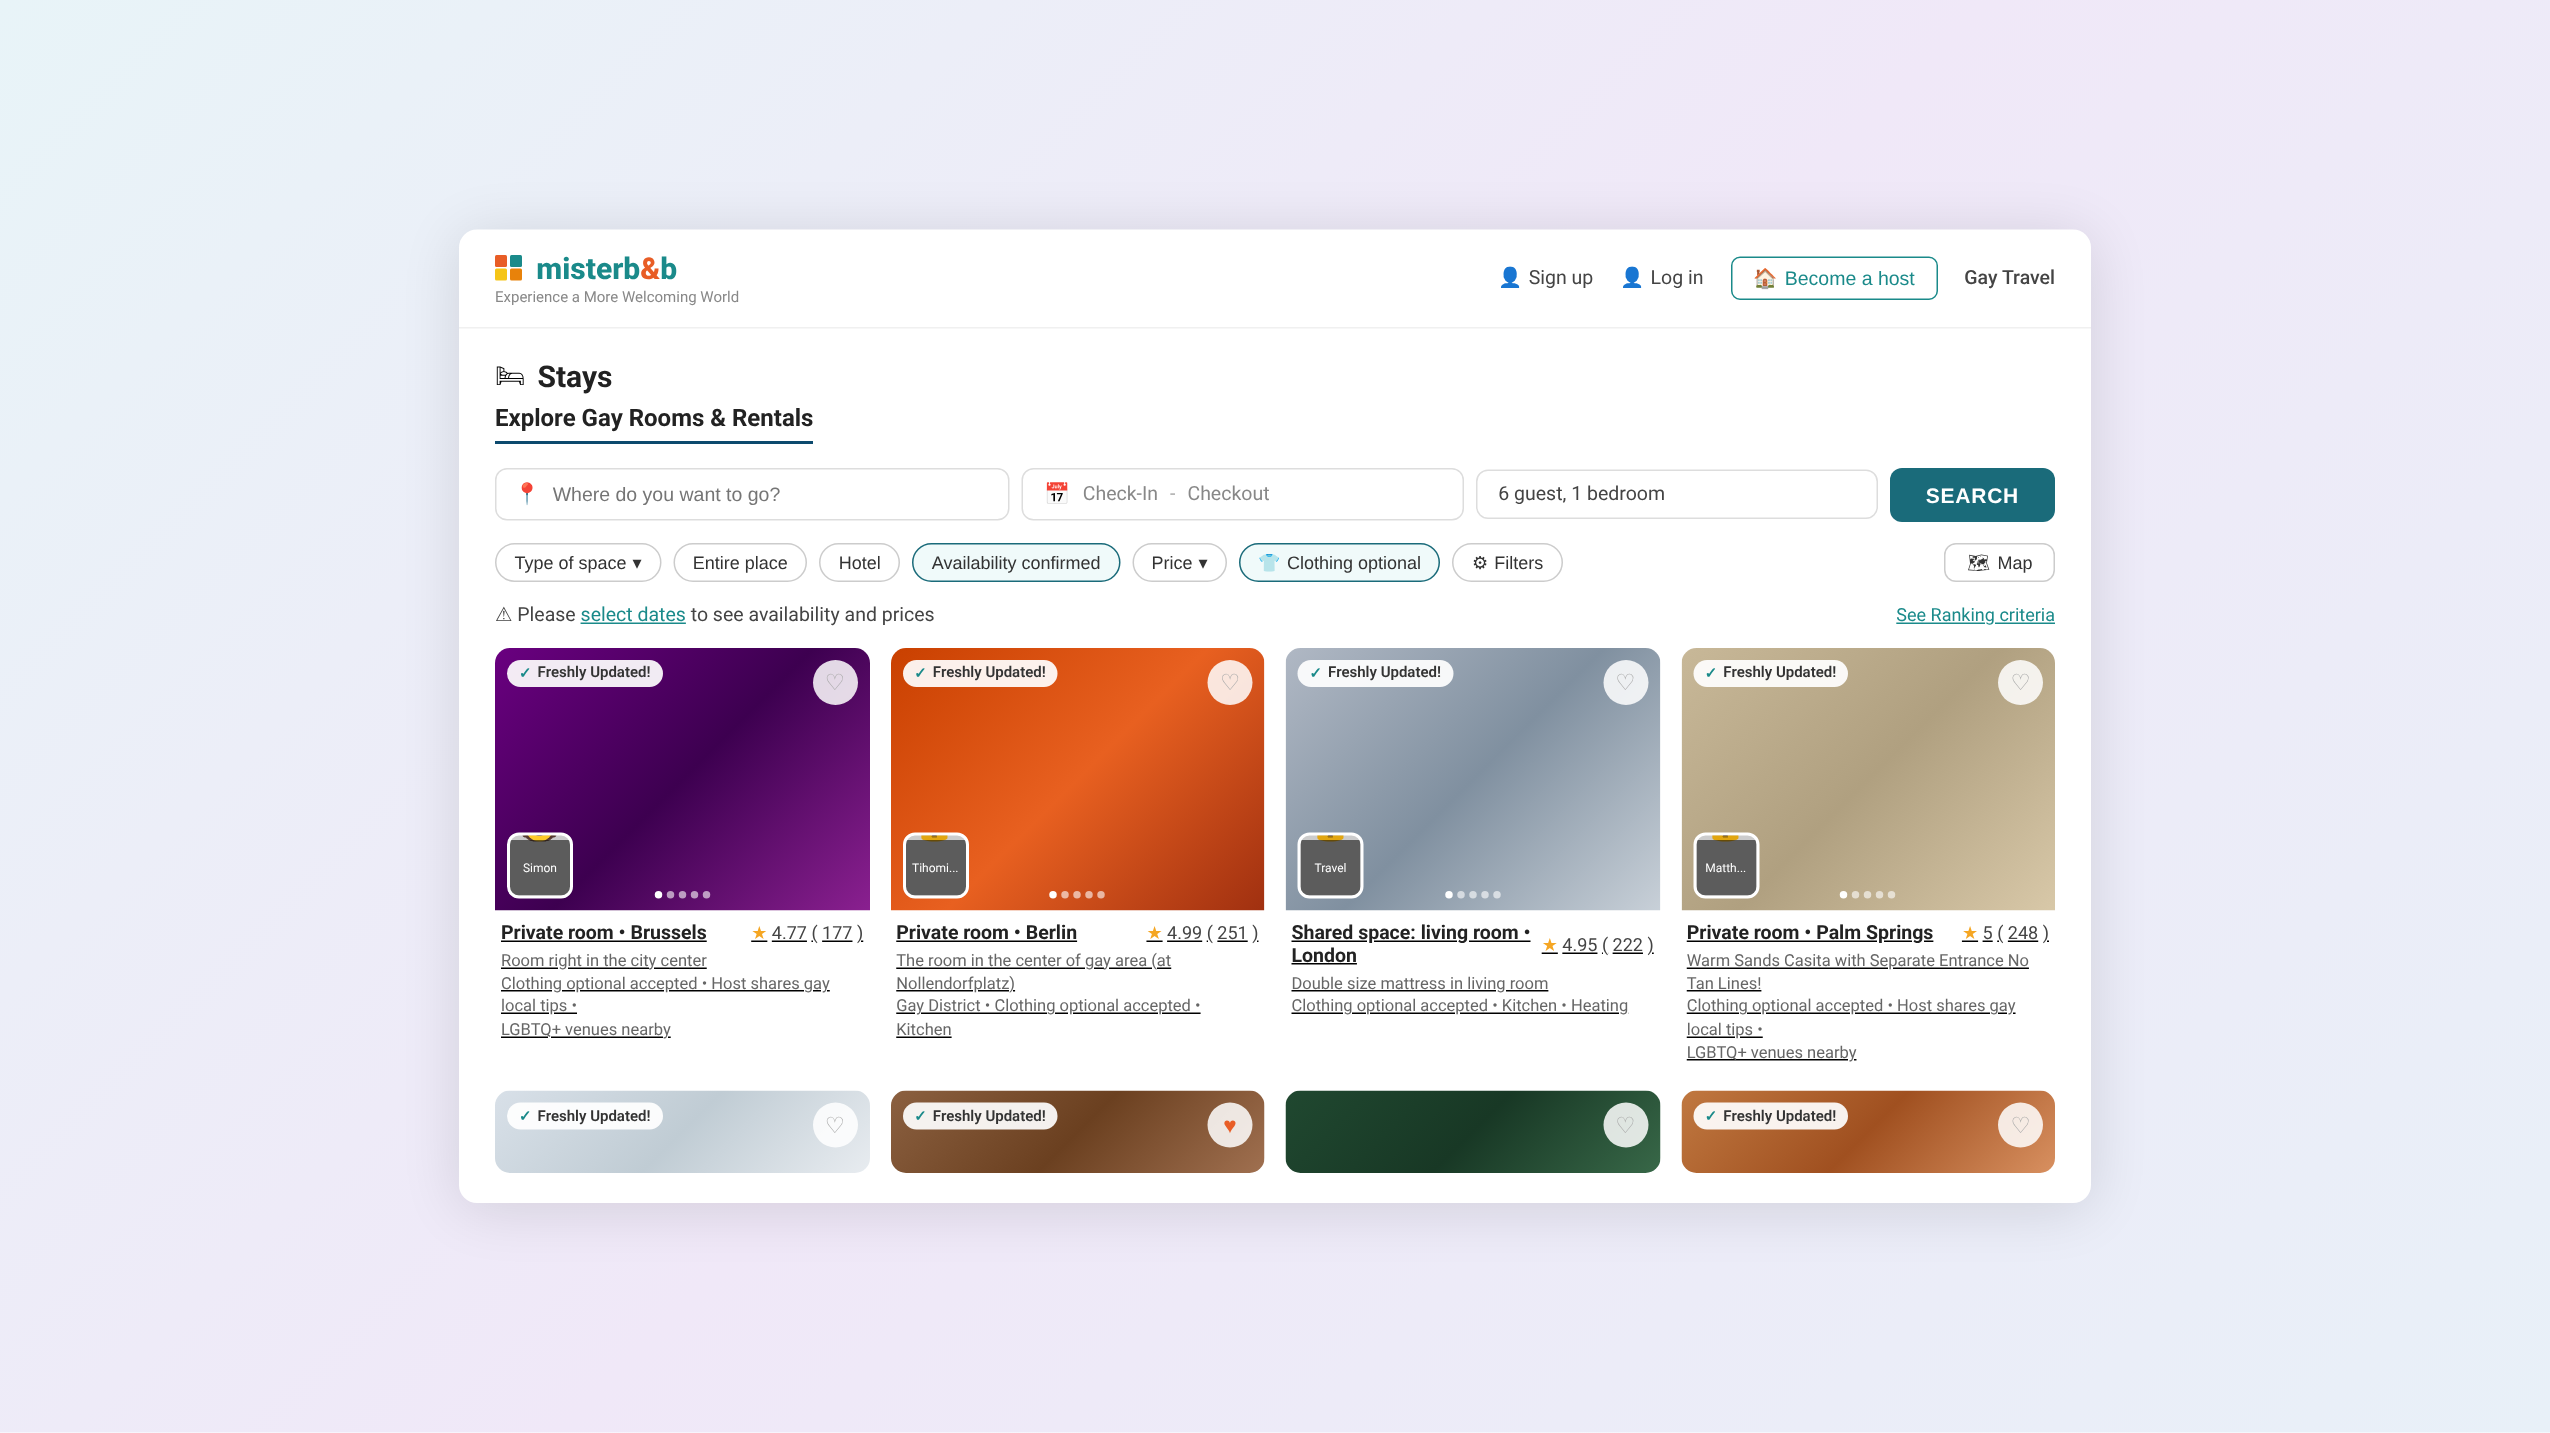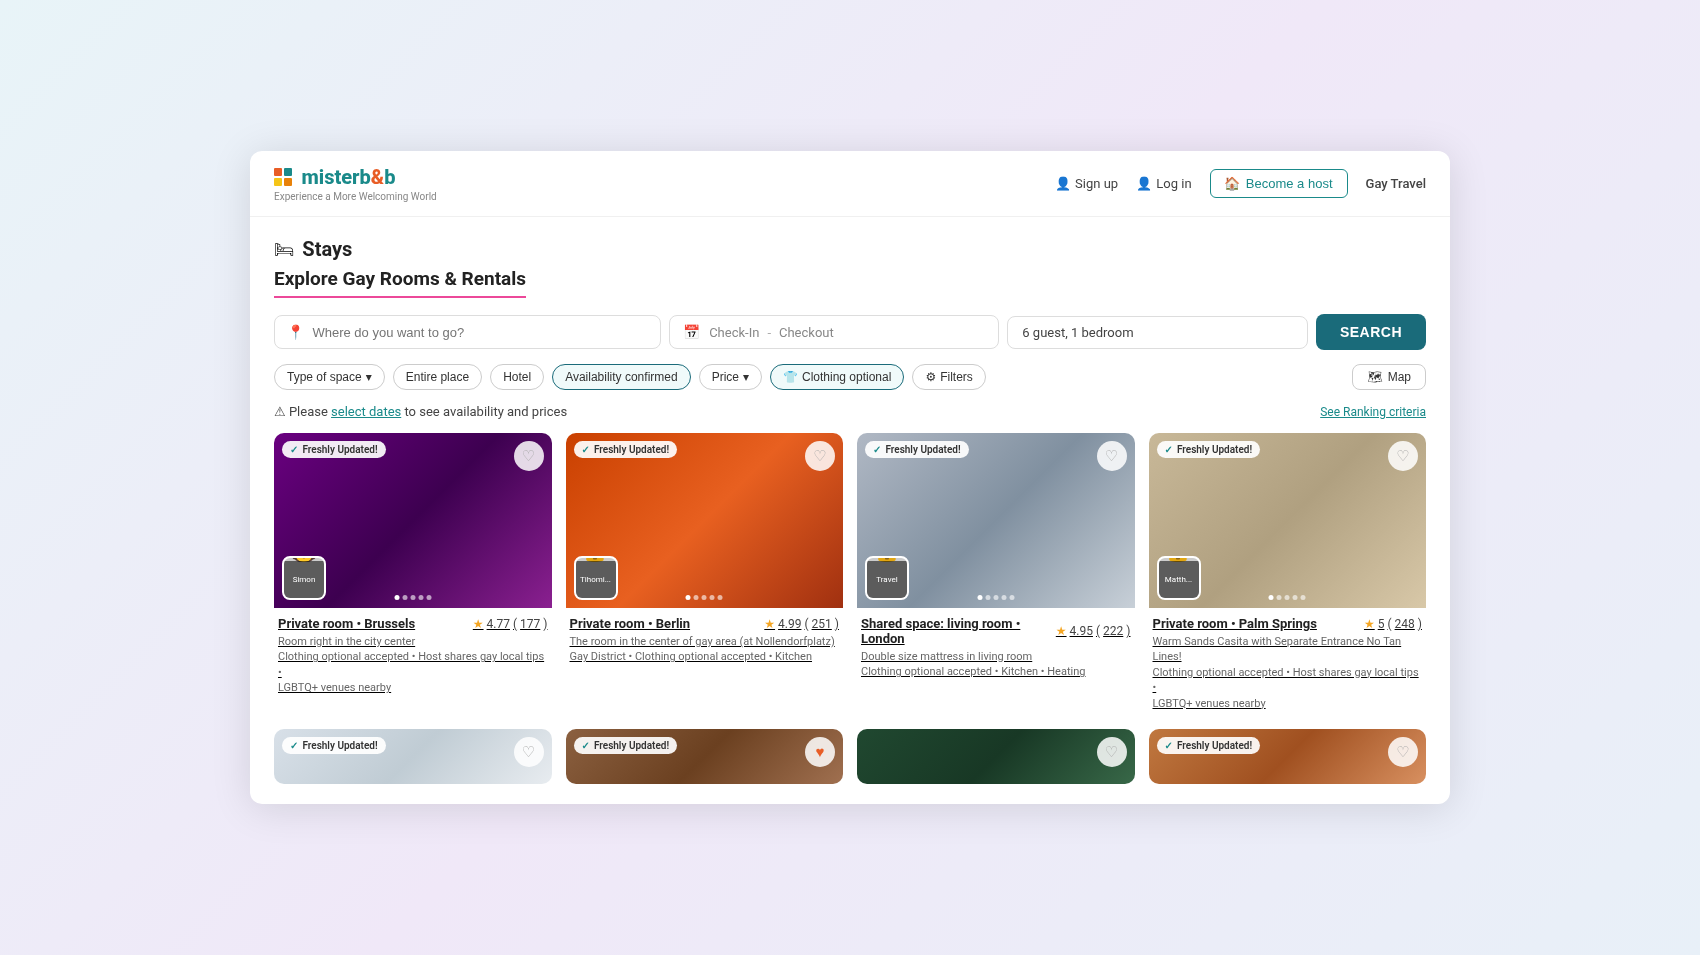--- a/index.html
+++ b/index.html
@@ -5,21 +5,21 @@
     * { box-sizing: border-box; margin: 0; padding: 0; }
     body {
       font-family: -apple-system, BlinkMacSystemFont, 'Segoe UI', Roboto, sans-serif;
       background: linear-gradient(135deg, #e8f4f8 0%, #f0e8f8 50%, #e8f0f8 100%);
       min-height: 955px;
       display: flex;
       align-items: center;
       justify-content: center;
     }
     .browser-window {
-      width: 1200px;
+      width: 1088px;
       background: #fff;
       border-radius: 12px;
       box-shadow: 0 4px 40px rgba(0,0,0,0.12);
       overflow: hidden;
     }
     
     .header {
       display: flex;
       align-items: center;
       justify-content: space-between;
@@ -73,25 +73,25 @@
       align-items: center;
       gap: 8px;
       margin-bottom: 6px;
     }
     .page-title {
       font-size: 20px;
       font-weight: 700;
       color: #222;
     }
     .section-subtitle {
-      font-size: 19px;
+      font-size: 16px;
       font-weight: 700;
       color: #222;
       margin-bottom: 16px;
-      border-bottom: 2px solid #ec4899;
+      border-bottom: 2px solid #0c4a6e;
       padding-bottom: 6px;
       display: inline-block;
     }
     
     .search-bar {
       display: flex;
       gap: 8px;
       margin-bottom: 14px;
       align-items: center;
     }

